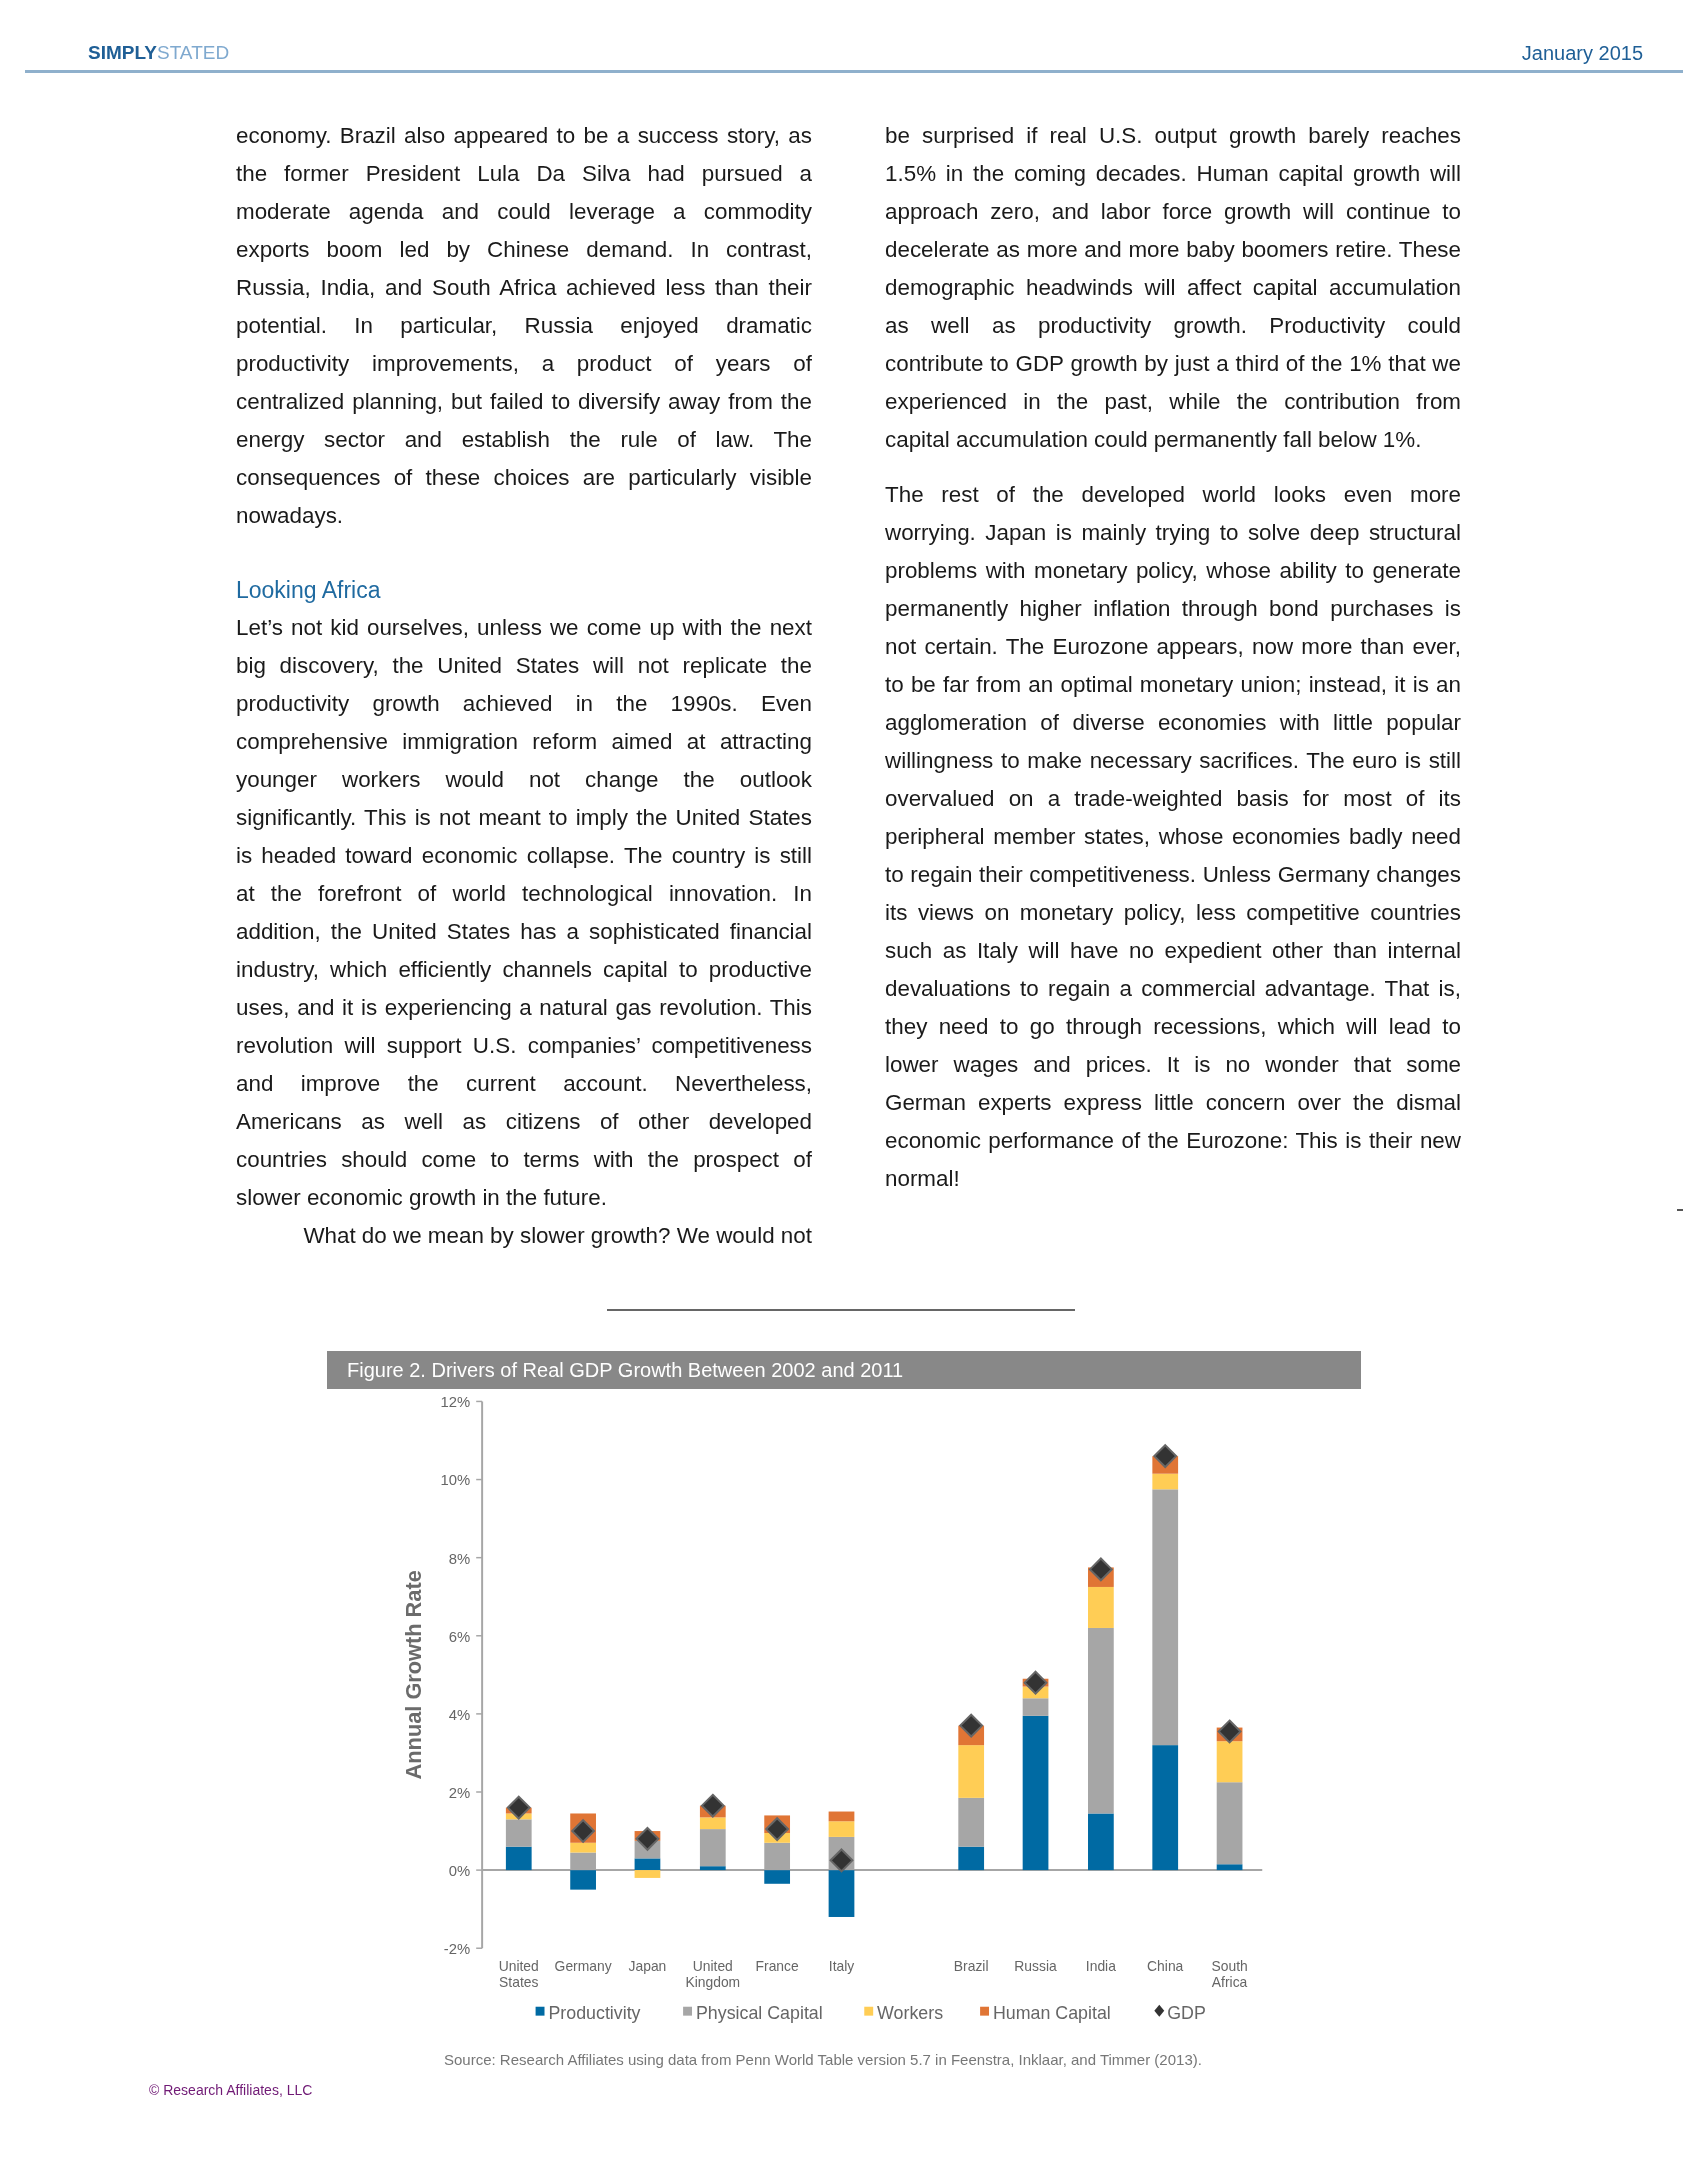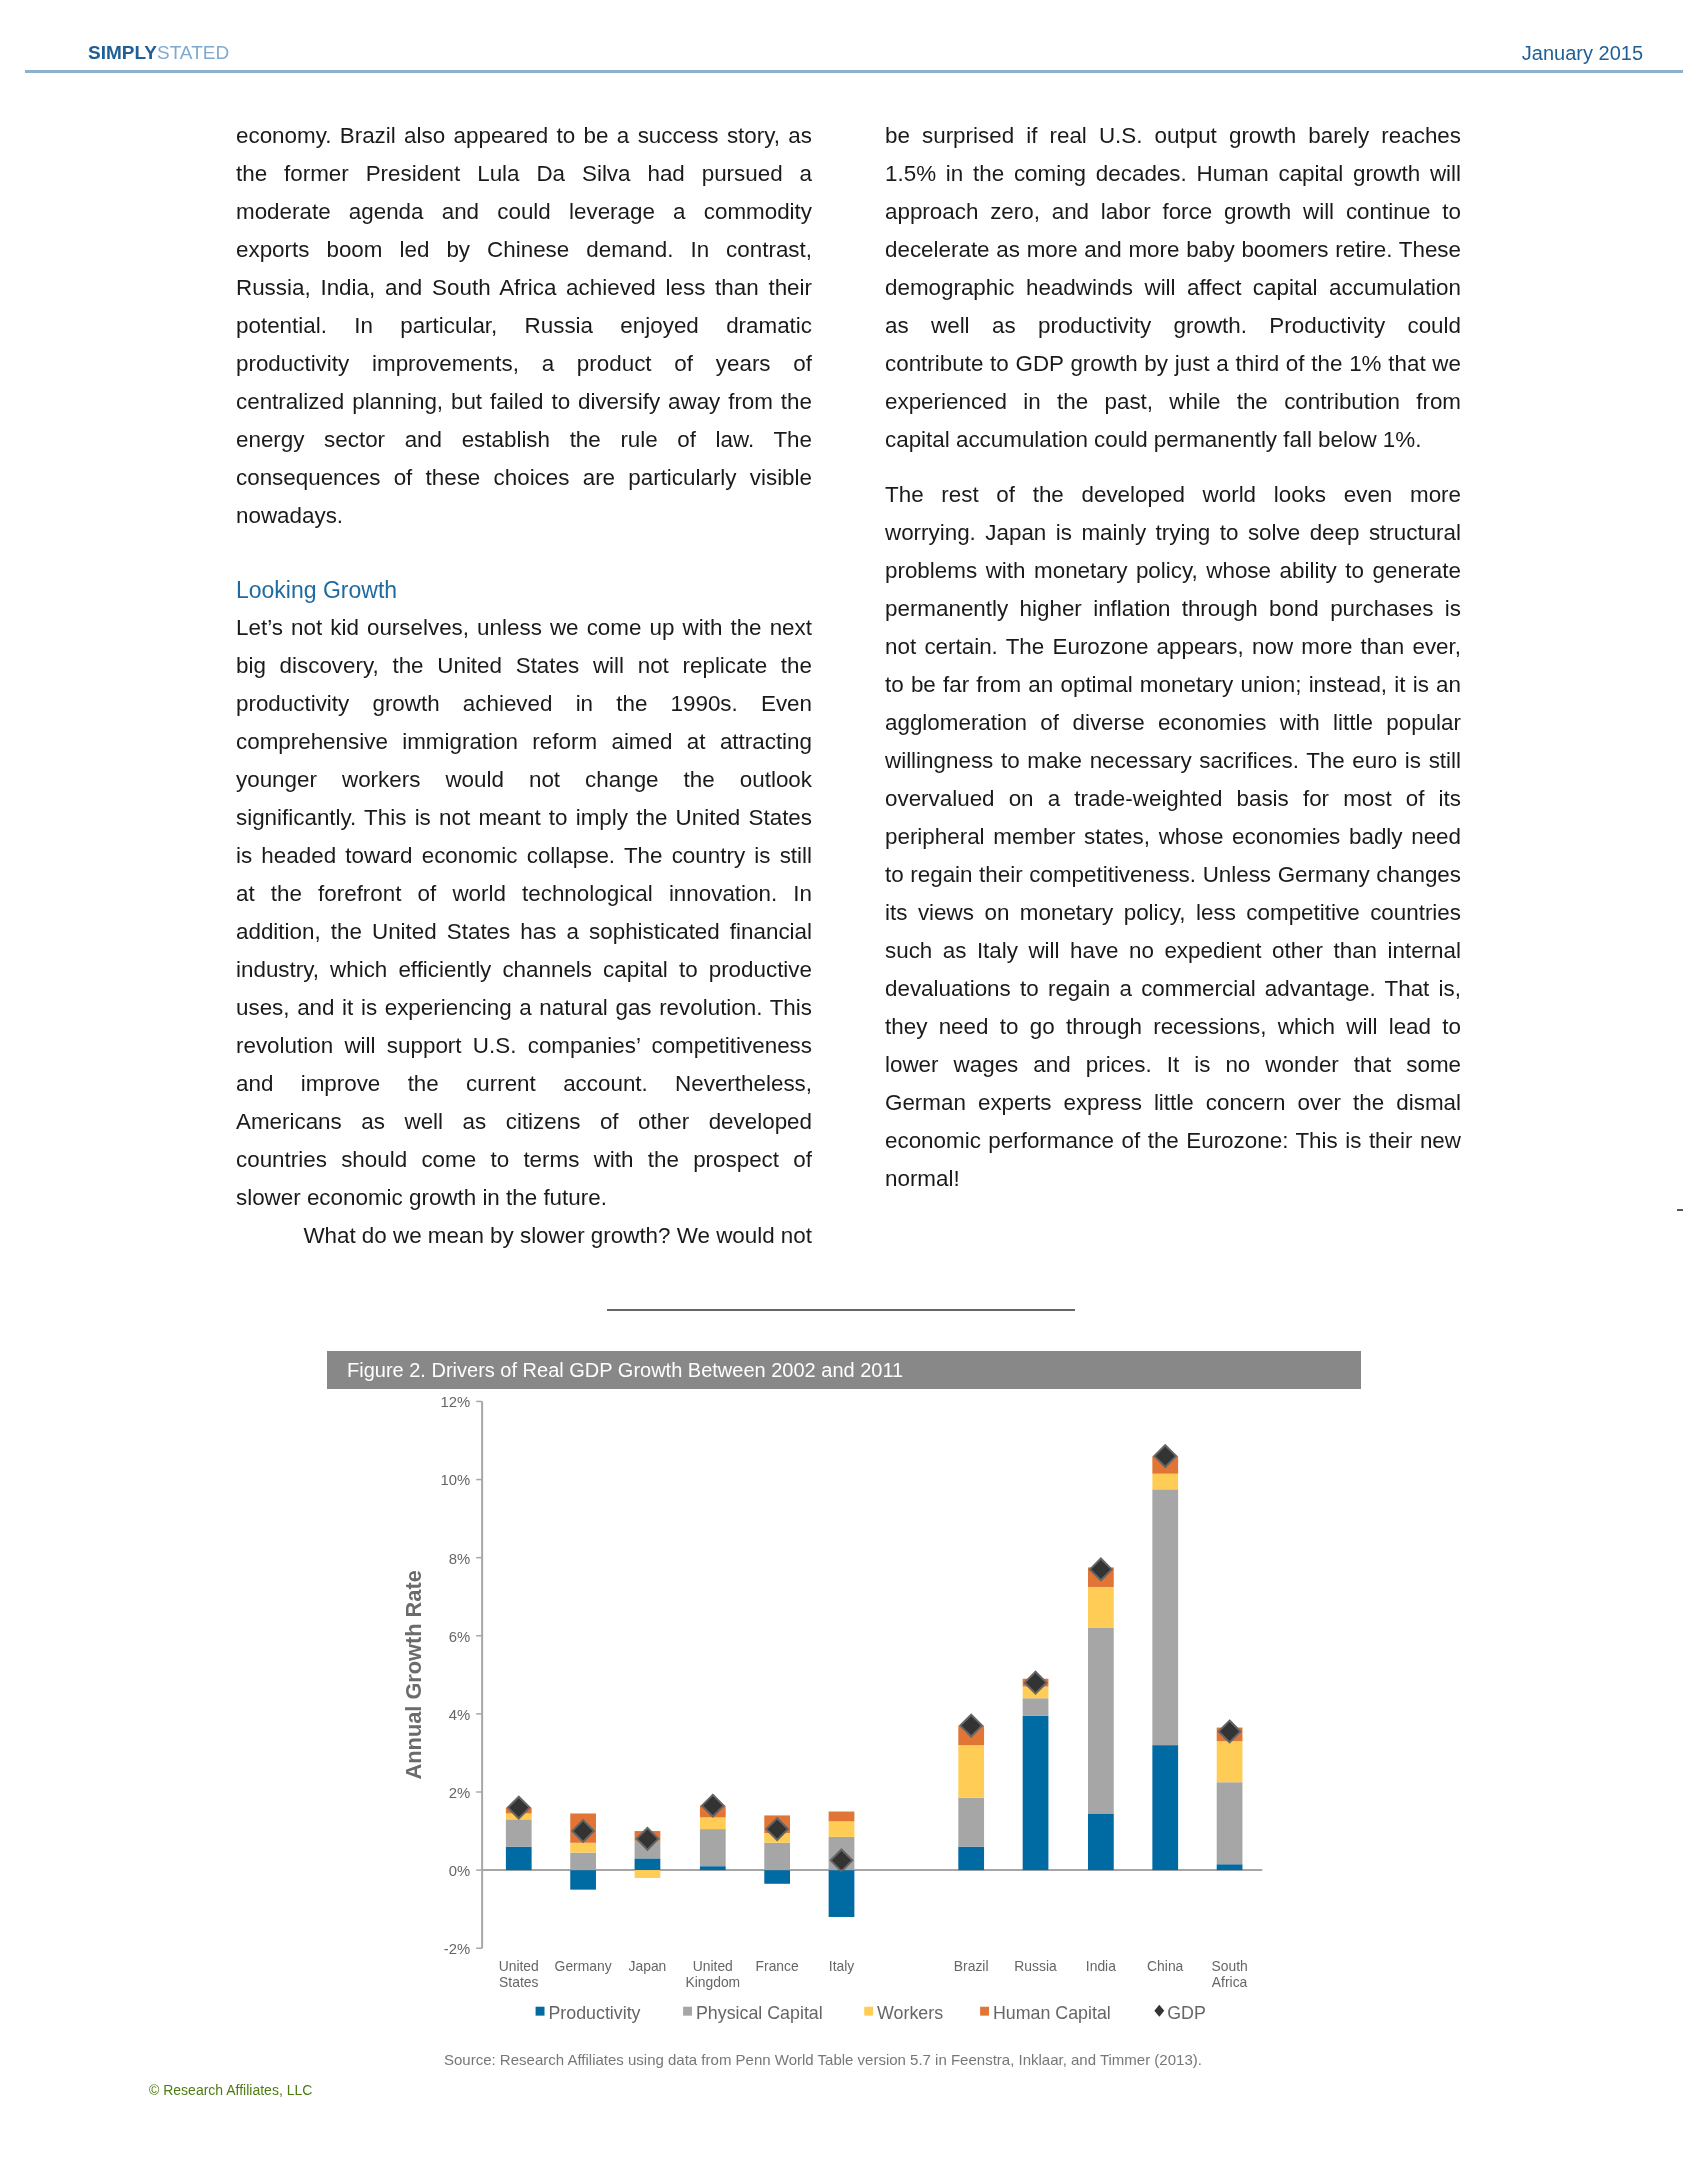--- a/index.html
+++ b/index.html
@@ -16,36 +16,36 @@
   .col.right { left:885px; }
   .col p { margin:0; }
   .col p.gap { margin-top:17px; }
   .section-head { color:#1f6aa0; margin-top:36px; font-size:23px; }
   .divider { position:absolute; left:607px; top:1309px; width:468px; height:2px; background:#666; }
   .edge-dash { position:absolute; left:1677px; top:1209px; width:6px; height:2px; background:#555; }
   .fig-title { position:absolute; left:327px; top:1351px; width:1034px; height:38px; background:#888888; color:#ffffff; font-size:20px; line-height:38px; padding-left:20px; box-sizing:border-box; }
   .chart { position:absolute; left:0; top:0; width:1683px; height:2178px; pointer-events:none; }
   .chart svg { position:absolute; left:0; top:0; }
   .source { position:absolute; left:444px; top:2051px; font-size:15px; color:#777; }
-  .copyright { position:absolute; left:149px; top:2082px; font-size:14px; color:#4d7c0f; }
+  .copyright { position:absolute; left:149px; top:2082px; font-size:14px; color:#701a75; }
 </style>
 </head>
 <body>
 
 <div class="header">
   <div class="brand">
     <span class="b1">SIMPLY</span><span class="b2">STATED</span>
   </div>
   <div class="date">January 2015</div>
   <div class="rule"></div>
 </div>
 
 <div class="col left">
   <p>economy. Brazil also appeared to be a success story, as the former President Lula Da Silva had pursued a moderate agenda and could leverage a commodity exports boom led by Chinese demand. In contrast, Russia, India, and South Africa achieved less than their potential. In particular, Russia enjoyed dramatic productivity improvements, a product of years of centralized planning, but failed to diversify away from the energy sector and establish the rule of law. The consequences of these choices are particularly visible nowadays.</p>
-  <div class="section-head">Looking Growth</div>
+  <div class="section-head">Looking Africa</div>
   <p>Let’s not kid ourselves, unless we come up with the next big discovery, the United States will not replicate the productivity growth achieved in the 1990s. Even comprehensive immigration reform aimed at attracting younger workers would not change the outlook significantly. This is not meant to imply the United States is headed toward economic collapse. The country is still at the forefront of world technological innovation. In addition, the United States has a sophisticated financial industry, which efficiently channels capital to productive uses, and it is experiencing a natural gas revolution. This revolution will support U.S. companies’ competitiveness and improve the current account. Nevertheless, Americans as well as citizens of other developed countries should come to terms with the prospect of slower economic growth in the future.</p>
   <p style="text-align:right">What do we mean by slower growth? We would not</p>
 </div>
 
 <div class="col right">
   <p>be surprised if real U.S. output growth barely reaches 1.5% in the coming decades. Human capital growth will approach zero, and labor force growth will continue to decelerate as more and more baby boomers retire. These demographic headwinds will affect capital accumulation as well as productivity growth. Productivity could contribute to GDP growth by just a third of the 1% that we experienced in the past, while the contribution from capital accumulation could permanently fall below 1%.</p>
   <p class="gap">The rest of the developed world looks even more worrying. Japan is mainly trying to solve deep structural problems with monetary policy, whose ability to generate permanently higher inflation through bond purchases is not certain. The Eurozone appears, now more than ever, to be far from an optimal monetary union; instead, it is an agglomeration of diverse economies with little popular willingness to make necessary sacrifices. The euro is still overvalued on a trade-weighted basis for most of its peripheral member states, whose economies badly need to regain their competitiveness. Unless Germany changes its views on monetary policy, less competitive countries such as Italy will have no expedient other than internal devaluations to regain a commercial advantage. That is, they need to go through recessions, which will lead to lower wages and prices. It is no wonder that some German experts express little concern over the dismal economic performance of the Eurozone: This is their new normal!</p>
 </div>
 
 <div class="divider"></div>

